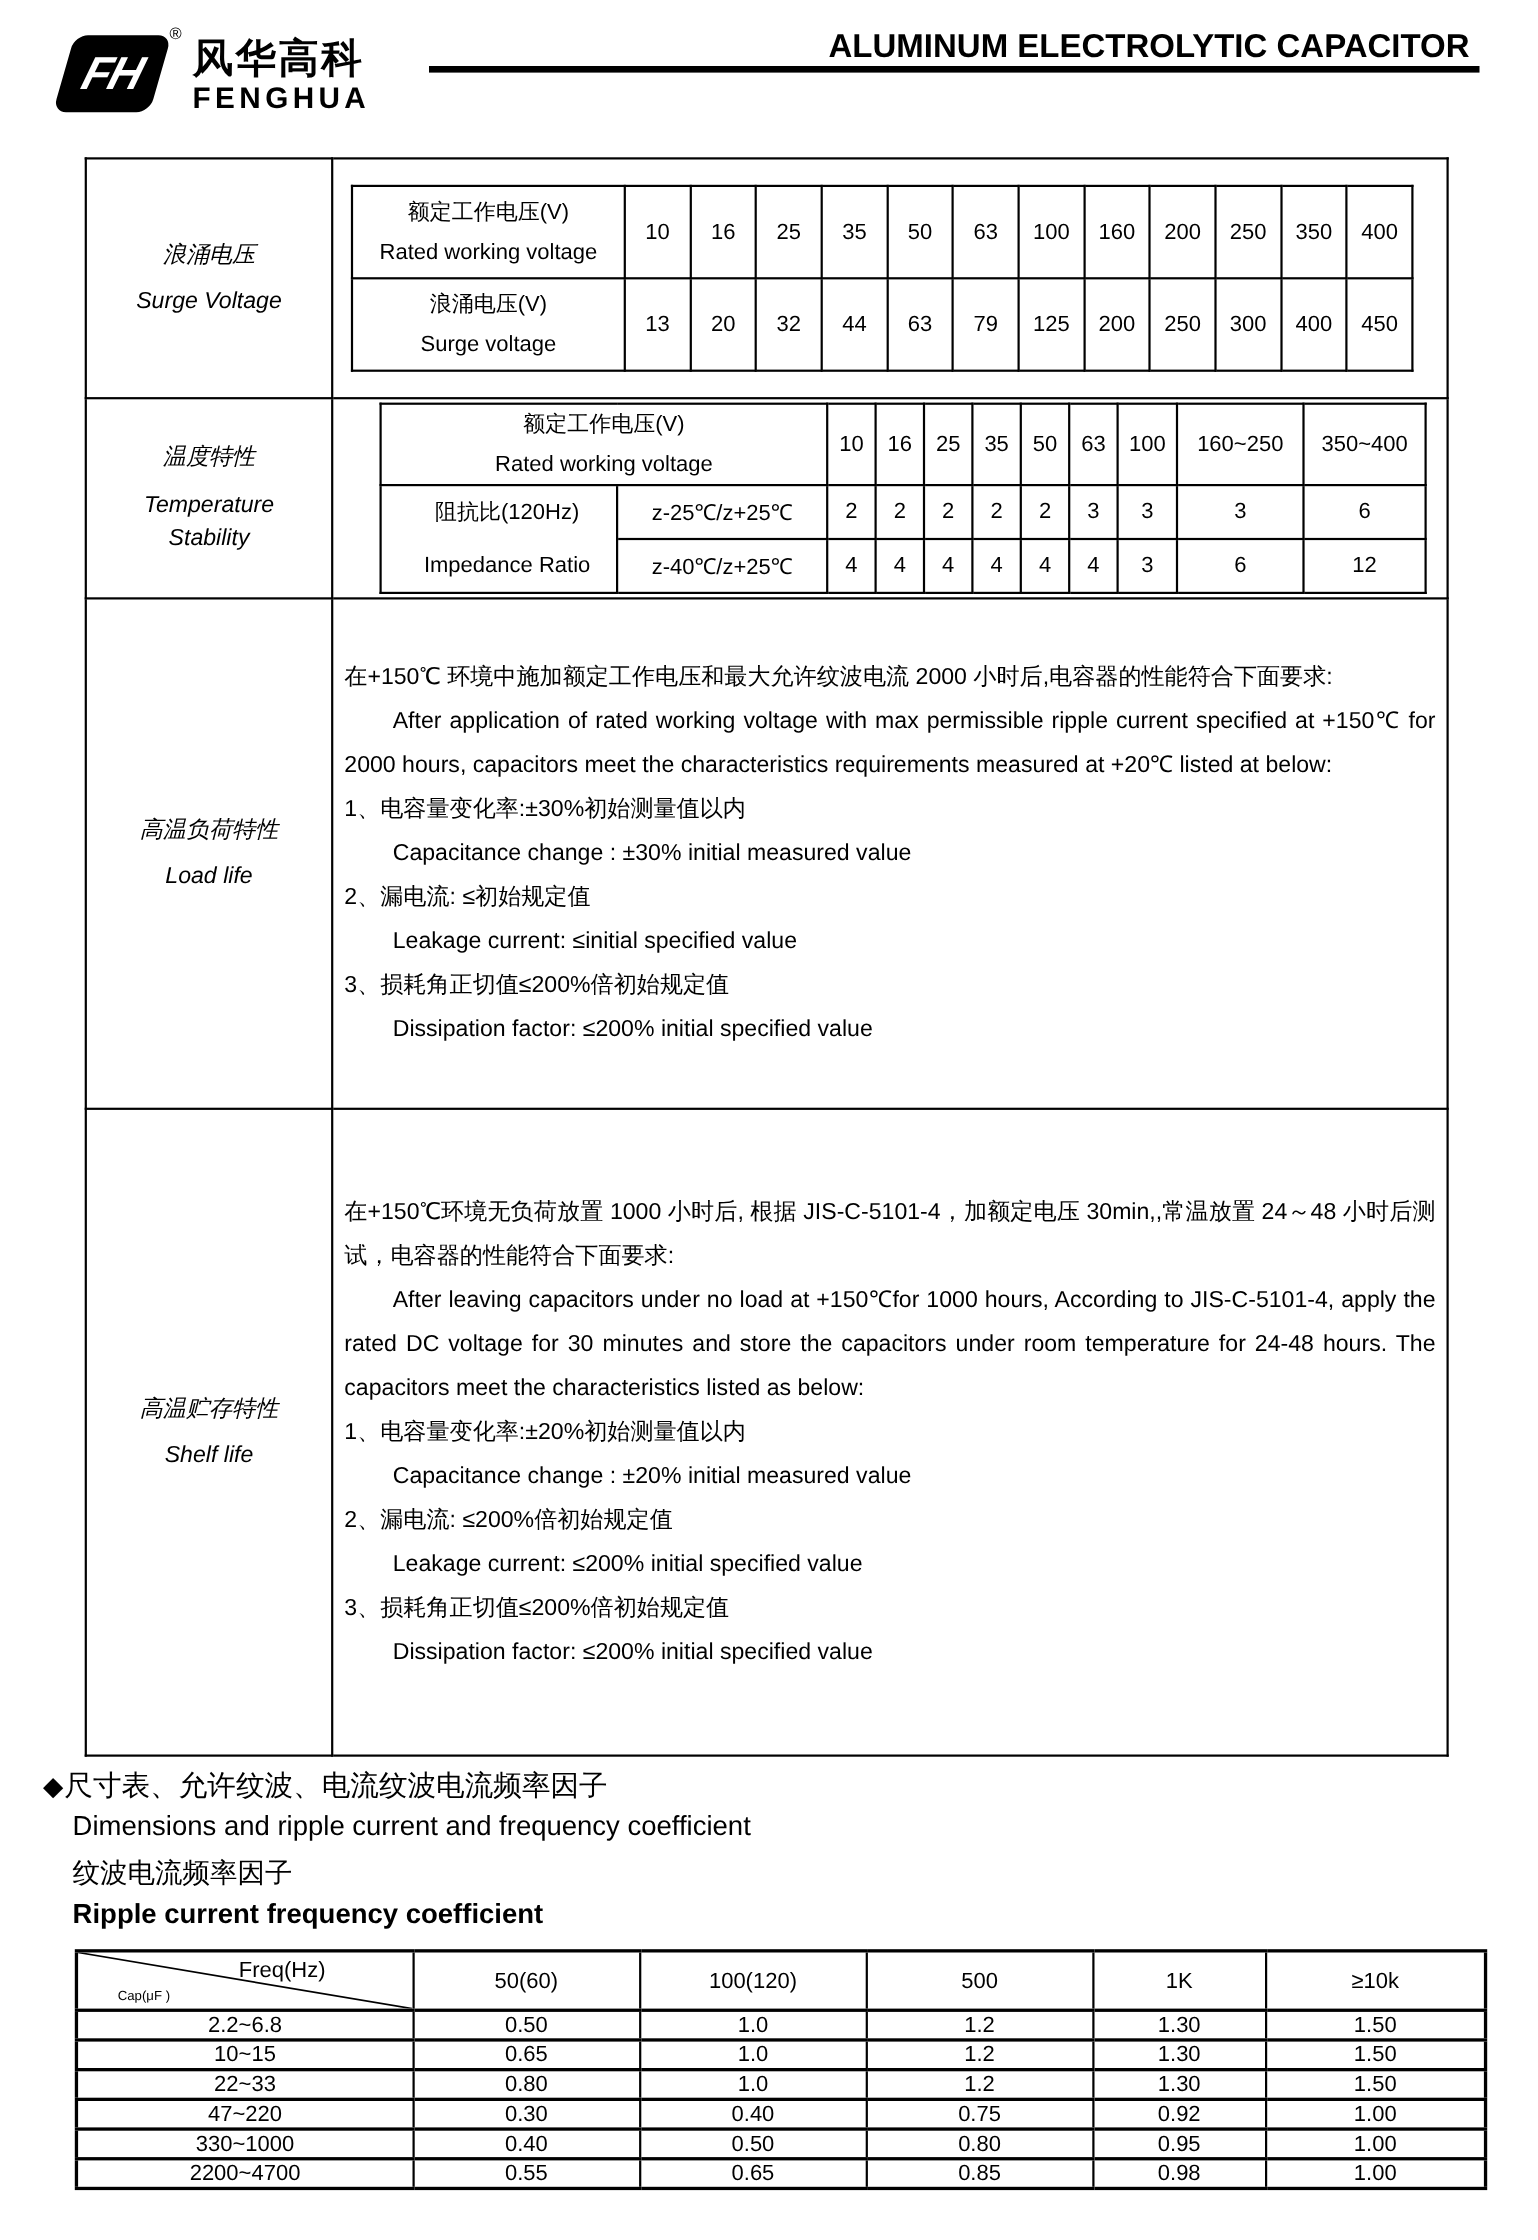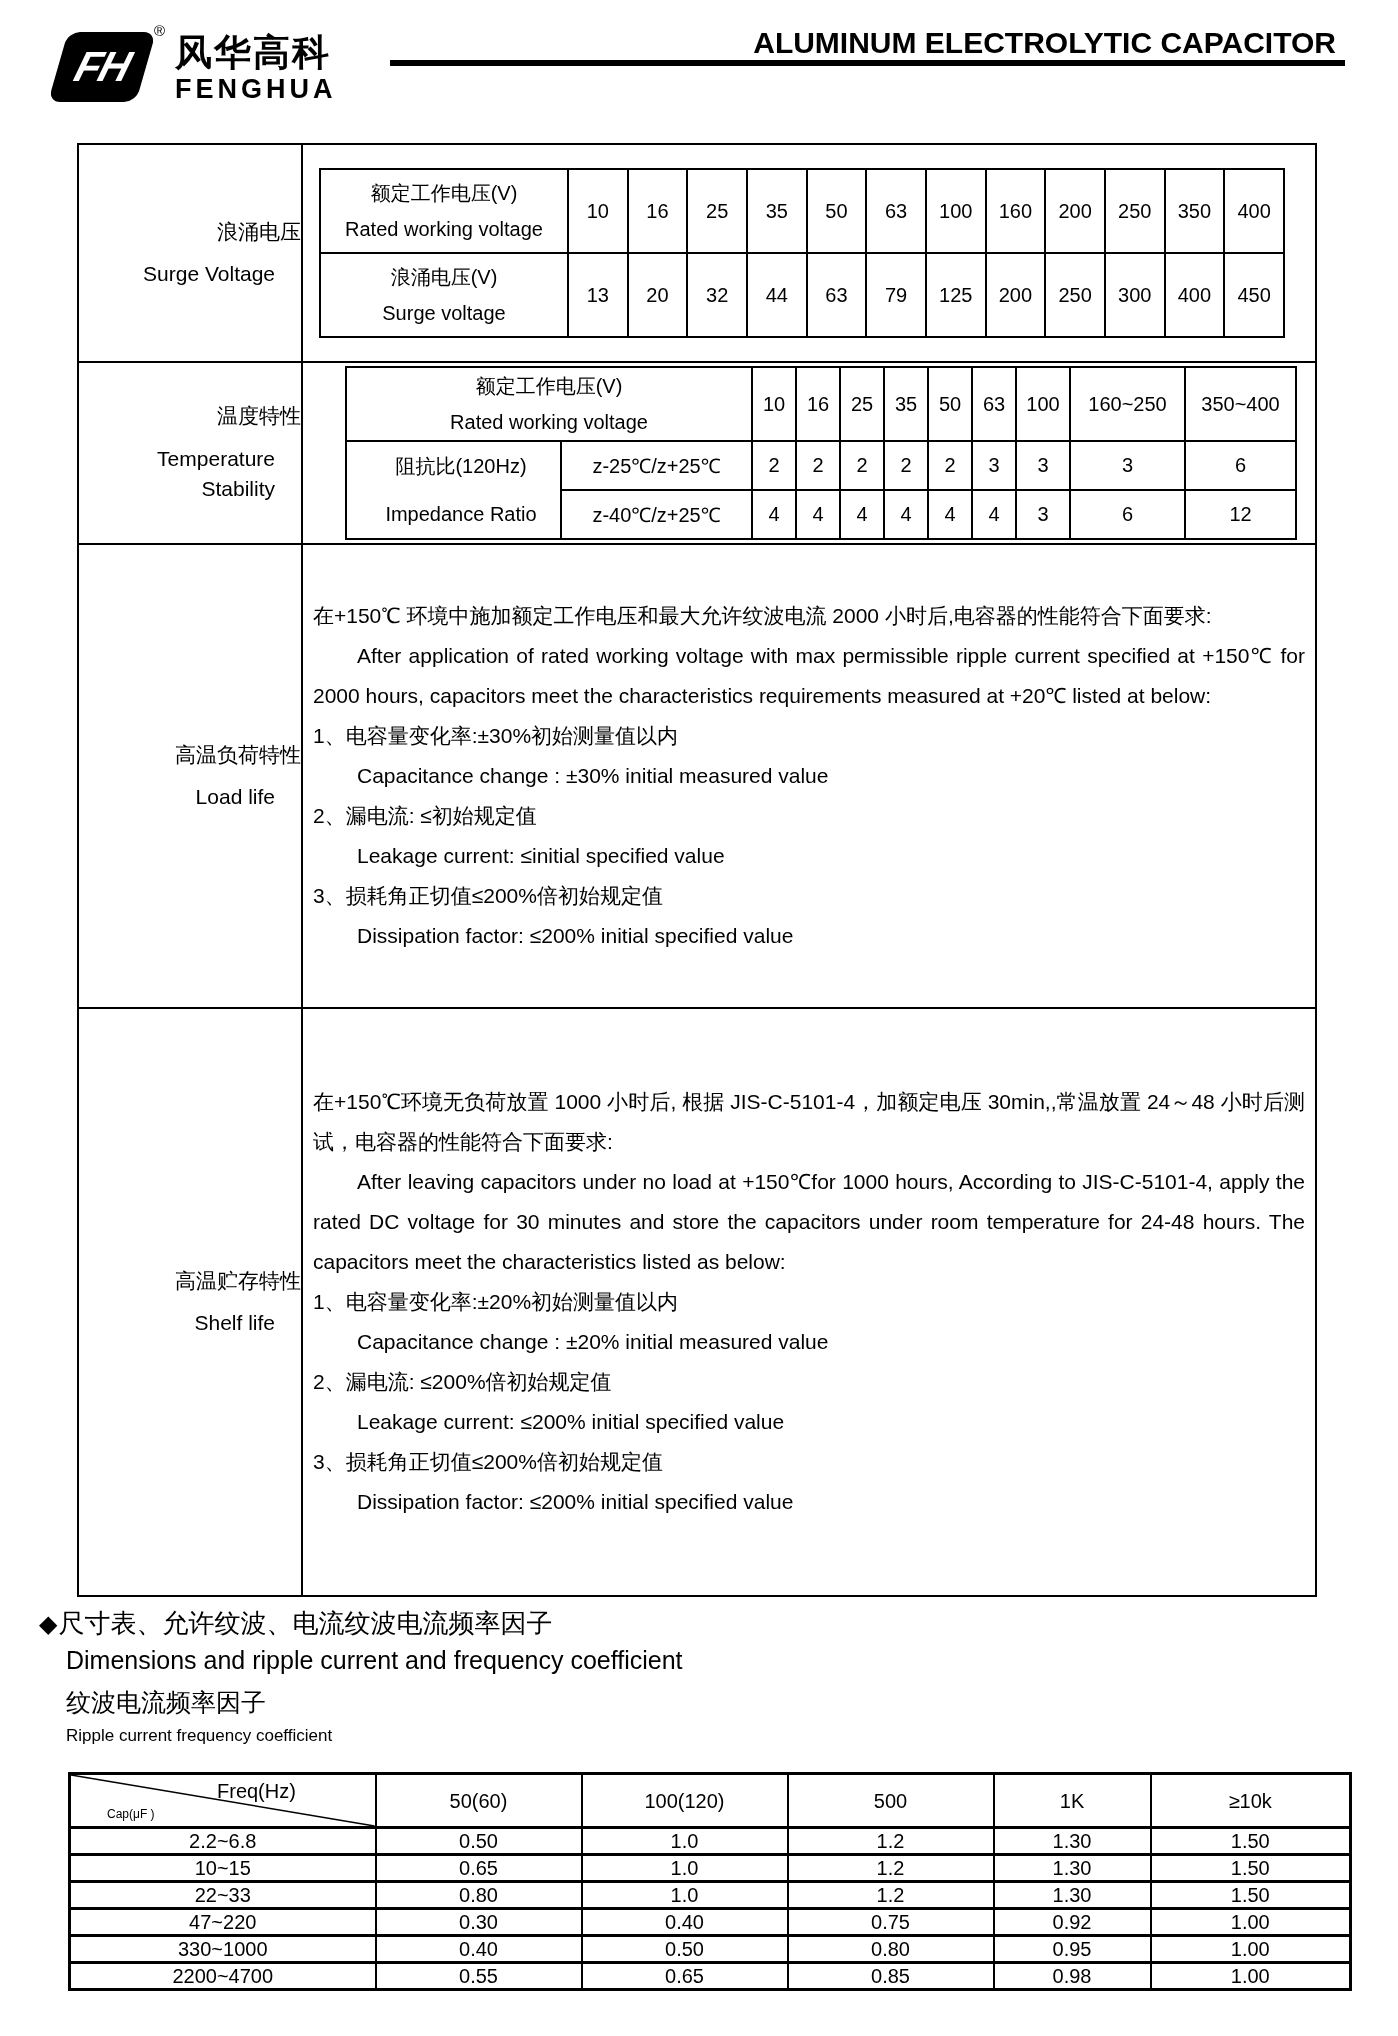--- a/index.html
+++ b/index.html
@@ -16,21 +16,21 @@
   .logo-text { margin-left:10px; margin-top:16px; }
   .logo-cn { font-size:37px; font-weight:bold; letter-spacing:2px; line-height:1.15; }
   .logo-en { font-size:27px; font-weight:bold; letter-spacing:4px; line-height:1.05; }
   .doc-title { position:absolute; top:26px; right:62px; font-size:30px; font-weight:bold; letter-spacing:0px; }
   .header-rule { position:absolute; left:390px; top:60px; width:955px; height:6px; background:#000; }
 
   
   .spec-table { position:absolute; left:77px; top:143px; width:1238px;
                 border-collapse:collapse; table-layout:fixed; border:2px solid #000; }
   .spec-table > tbody > tr > td { border:2px solid #000; vertical-align:middle; }
-  .row-label { text-align:right; font-size:21px; line-height:1.45; }
+  .row-label { text-align:center; font-size:21px; line-height:1.45;font-style:italic; }
   .row-label .cn { margin-bottom:12px; }
   .row-label .en { margin:0 auto; max-width:170px; }
 
   .inner { border-collapse:collapse; table-layout:fixed; border:1px solid #eab308; }
   .inner td { border:2px solid #000; text-align:center; font-size:20px; vertical-align:middle; }
   .surge-inner { width:966px; margin-left:16px; }
   .surge-inner td { height:84px; }
   .inner .hdr2 { line-height:1.8; }
   .temp-inner { width:950px; margin-left:42px; }
   .temp-inner .hrow td { height:74px; }
@@ -42,21 +42,21 @@
   .life-cell { padding:12px 10px; font-size:21px; line-height:40px; }
   .para-cn, .para-en { text-align:justify; }
   .para-en { text-indent:44px; }
   .item-en { padding-left:44px; }
 
   
   .section-heading { position:absolute; left:66px; top:1606px; }
   .h-cn  { font-size:26px; height:40px; margin-left:-27px; }
   .h-en  { font-size:25px; height:40px;text-align:center; }
   .h-cn2 { font-size:25px; height:40px; }
-  .h-en2 { font-size:17px; height:40px; }
+  .h-en2 { font-size:25px; height:40px;font-weight:bold; }
   .h-cn .bullet { font-size:24px; margin-right:1px; }
 
   
   .ripple-table { position:absolute; left:68px; top:1772px; width:1281px;
                   border-collapse:collapse; table-layout:fixed; border:3px solid #000; }
   .ripple-table td { border:2px solid #000; border-top-width:3px; border-bottom-width:3px;
                      text-align:center; font-size:20px; line-height:1; }
   .ripple-table .hrow td { height:54px; }
   .ripple-table .drow td { height:27px; }
   .corner-cell { position:relative; }

